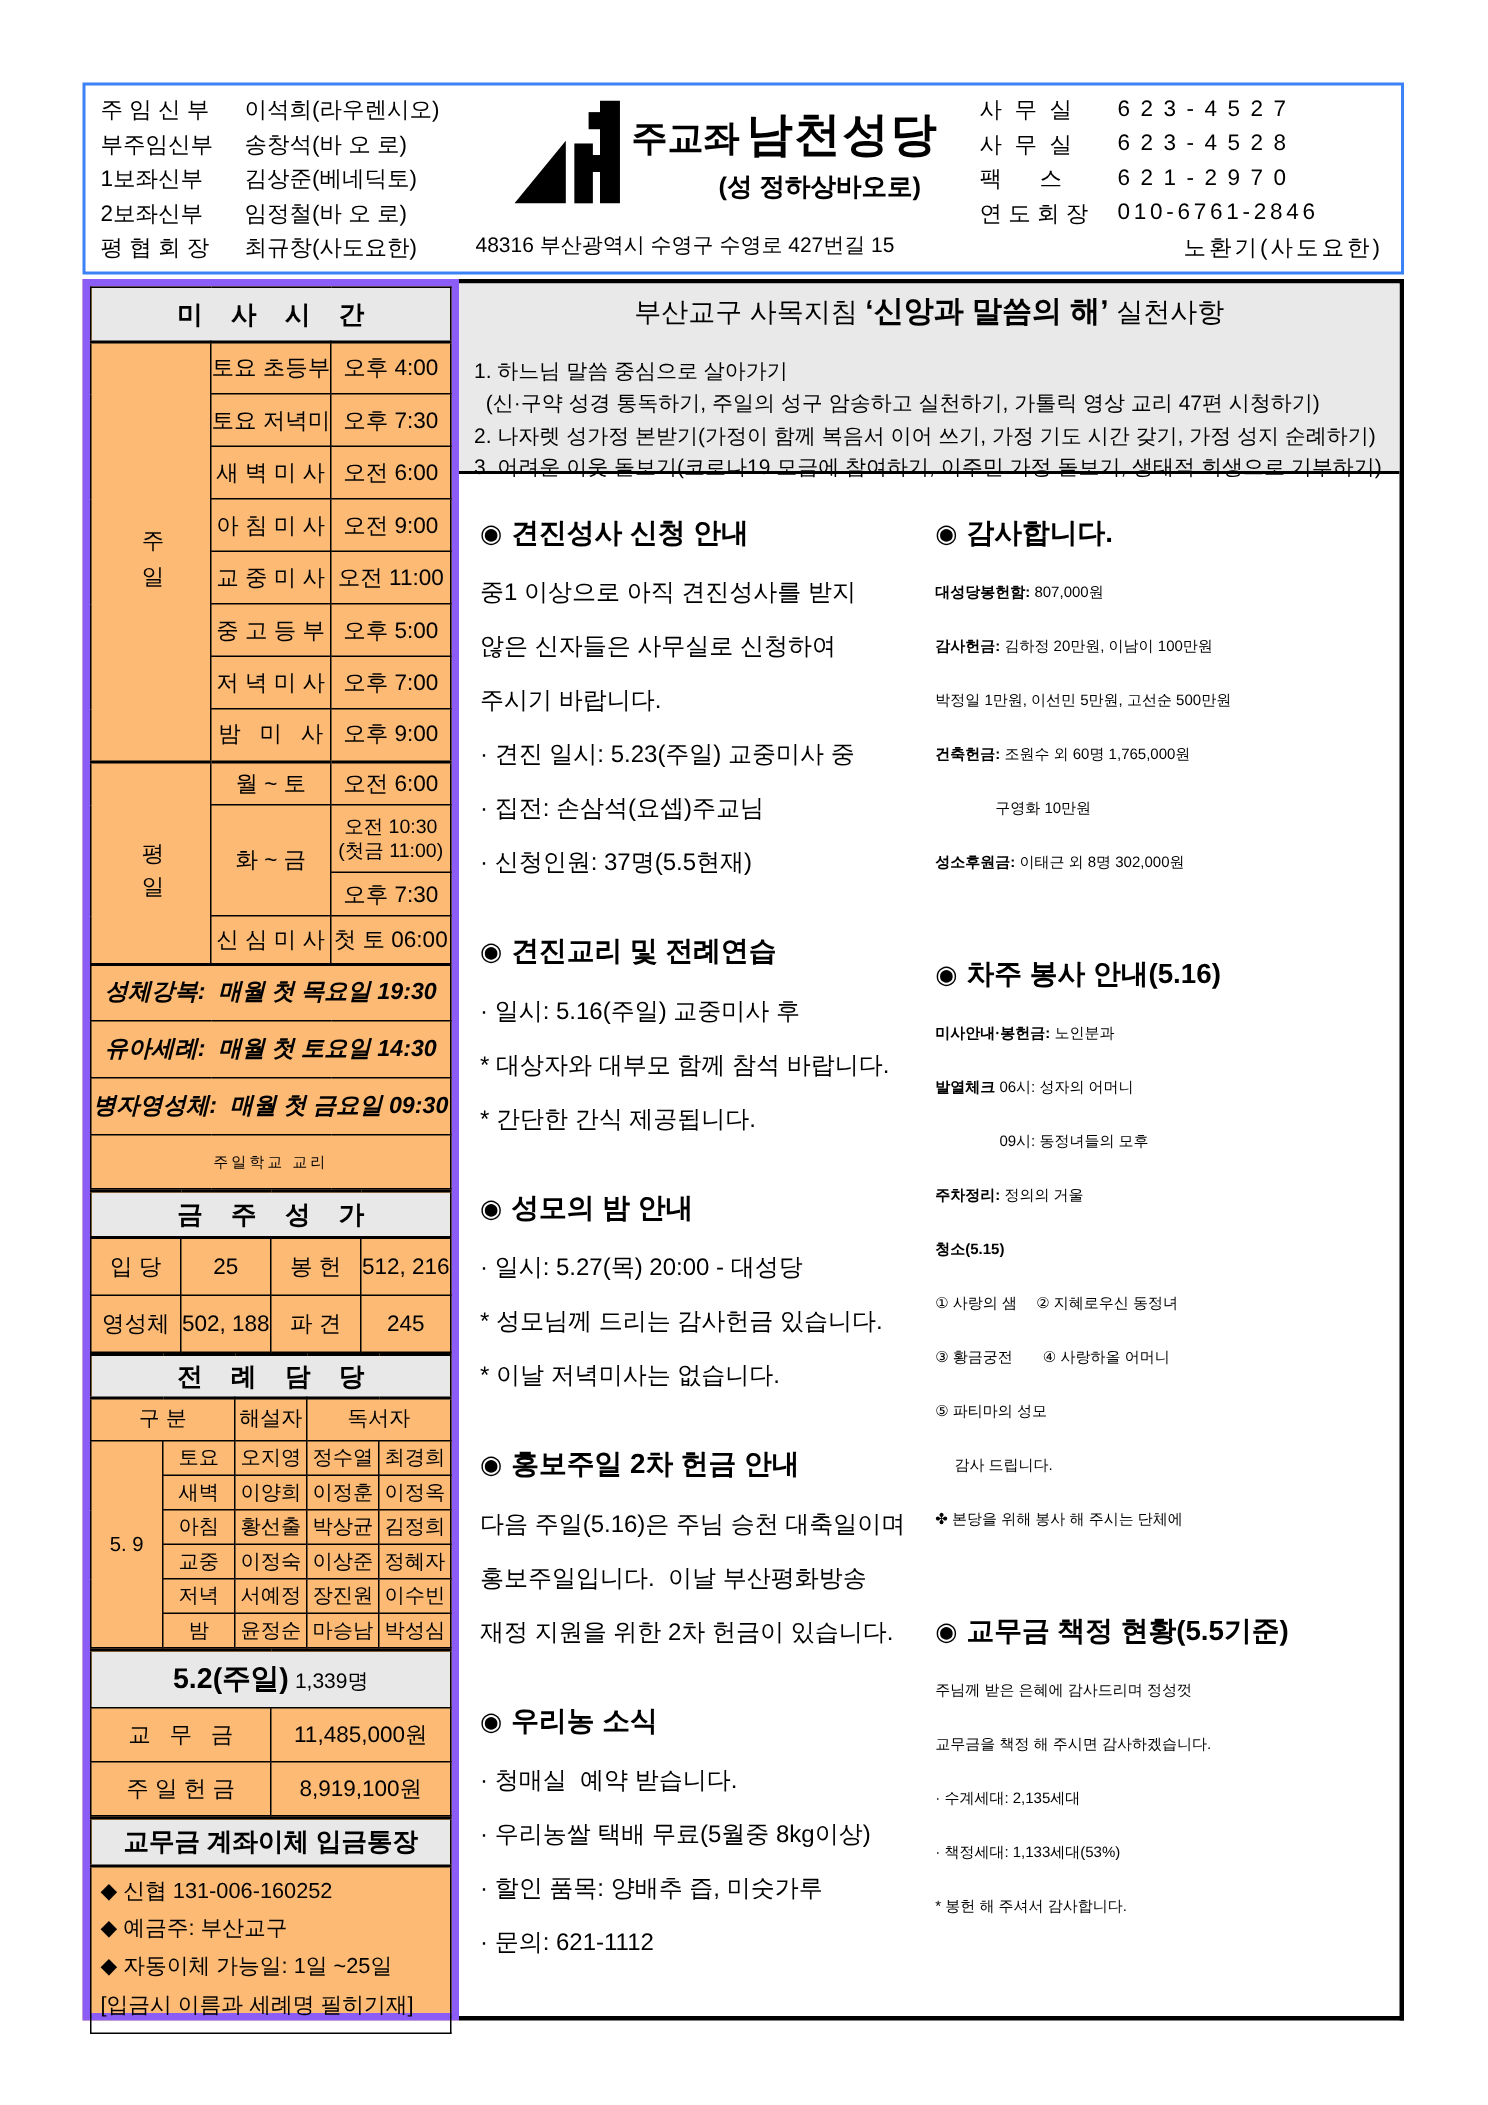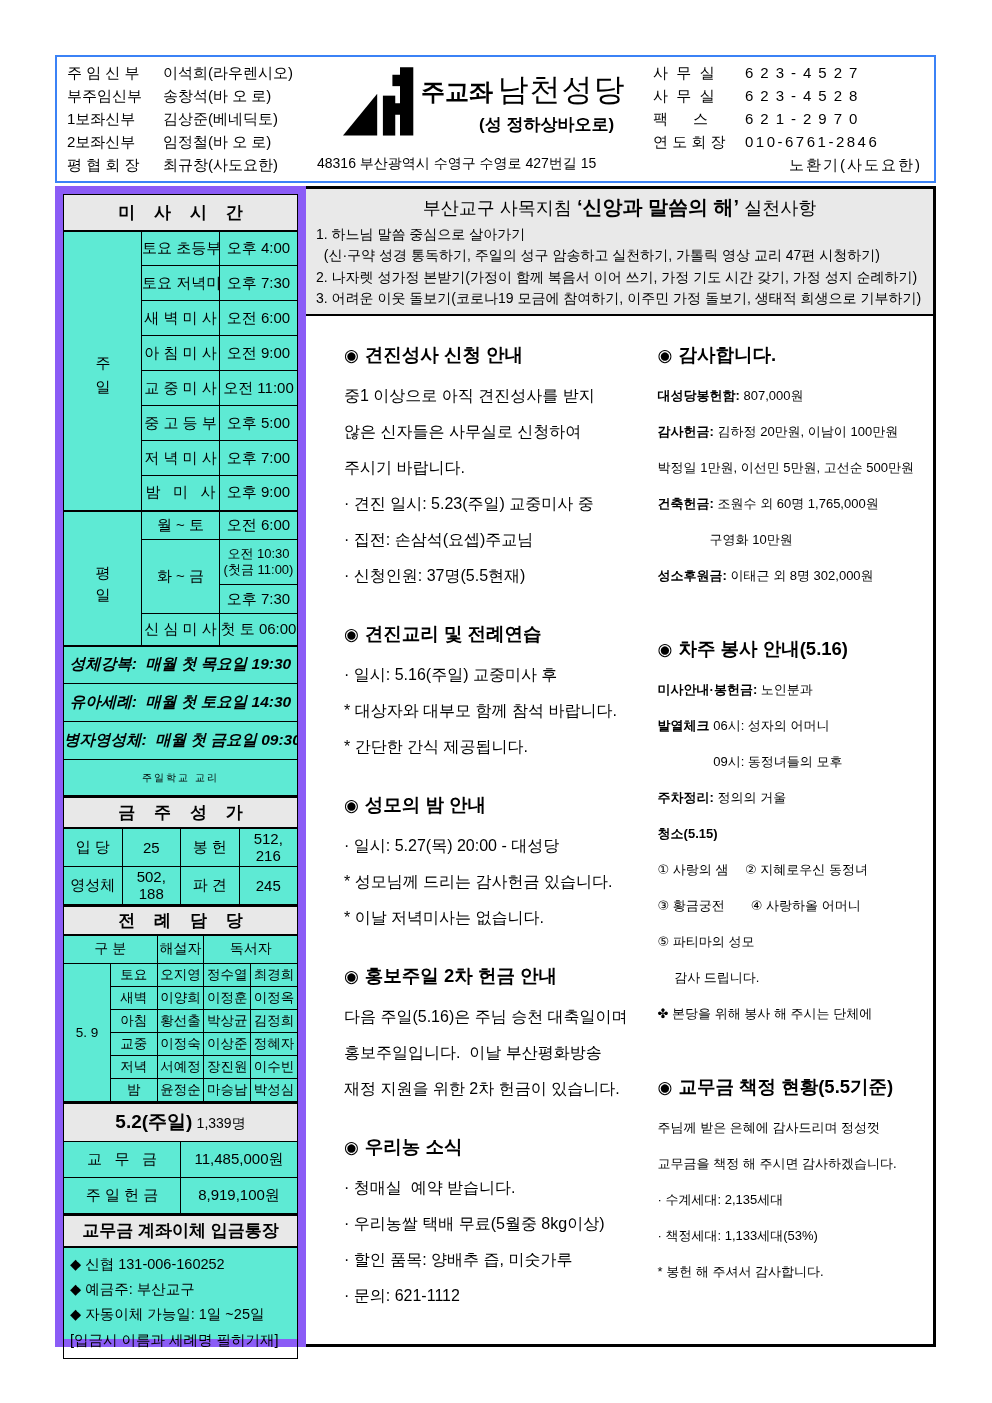--- a/index.html
+++ b/index.html
@@ -9,33 +9,33 @@
 
   
   .header { height:128px; border:2px solid #3b82f6; display:flex; }
   .staff { width:272px; padding:7px 6px 6px 10px; display:flex; flex-direction:column; justify-content:space-between; font-size:15px; border-right:0; }
   .staff-line { display:flex; white-space:pre; }
   .staff-line .role { width:96px; }
   .brand { width:320px; position:relative; }
   .brand-logo { position:absolute; left:14px; top:8px; }
   .brand-title { position:absolute; left:92px; top:12px; white-space:nowrap; }
   .brand-title .t1 { font-size:24px; font-weight:bold; }
-  .brand-title .t2 { font-size:31px; font-weight:normal; letter-spacing:1px; }
+  .brand-title .t2 { font-size:31px; font-weight:bold; letter-spacing:1px; }
   .brand-sub { position:absolute; left:150px; top:56px; font-size:17px; font-weight:bold; white-space:nowrap; }
   .brand-addr { position:absolute; left:-12px; bottom:8px; width:110%; font-size:14px; white-space:nowrap; }
   .contacts { flex:1; padding:7px 10px 6px 4px; display:flex; flex-direction:column; justify-content:space-between; font-size:15px; }
   .contact-line { display:flex; white-space:pre; }
   .contact-line .c-label { width:92px; }
   .contact-line .c-value { flex:1; letter-spacing:7px; text-align:left; }
   .contact-line.long .c-value { letter-spacing:2.5px; }
   .contact-extra { text-align:right; letter-spacing:2px; padding-right:2px; }
 
   
   .body-wrap { display:flex; margin-top:3px; height:1161px; }
-  .sidebar { width:251px; border:8px solid #8b5cf6; background:#5eead4; }
+  .sidebar { width:251px; border:5px solid #8b5cf6; background:#fdba74; }
   .main { flex:1; border:3px solid #000; border-left:none; display:flex; flex-direction:column; }
 
   table { width:100%; border-collapse:collapse; table-layout:fixed; }
   td { border:1px solid #000; text-align:center; vertical-align:middle; font-size:15px; overflow:hidden; }
   table.blk { border-top:2px solid #000; }
   td.gray { background:#e8e8e8; }
   td.title { font-weight:bold; font-size:17px; white-space:pre; height:36px; border-bottom:2px solid #000; }
   .vlabel { writing-mode:vertical-rl; text-orientation:upright; letter-spacing:7px; font-size:15px; }
   td.mname { white-space:pre; }
   td.h34 { height:35px; }
@@ -46,34 +46,34 @@
   td.lit-h { height:29px; font-size:14px; }
   td.lit { height:23px; font-size:13.5px; border-color:#000; }
   td.att-title { height:38px; border-bottom:1px solid #000; }
   .att-big { font-weight:bold; font-size:19px; }
   .att-small { font-size:14px; }
   td.att { height:36px; }
   td.acct { height:112px; text-align:left; font-size:14.5px; line-height:1.75; padding:4px 4px 4px 6px; white-space:pre; vertical-align:top; }
 
   
   .pastoral { background:#e9e9e9; border-bottom:2px solid #000; padding:5px 10px 6px 10px; height:127px; }
-  .p-title { text-align:center; font-size:18px; margin-bottom:3px; white-space:nowrap; }
+  .p-title { text-align:center; font-size:18px; margin-bottom:16px; white-space:nowrap; }
   .p-title .hl { font-weight:bold; font-size:20px; }
   .p-line { font-size:14px; line-height:1.52; white-space:pre; }
 
   
   .cols { display:flex; padding:24px 6px 0 14px; flex:1; }
-  .col { width:50%; padding-right:6px;margin-left:24px; }
+  .col { width:50%; padding-right:6px; }
   .section { margin-bottom:25px; }
   .col-right .section { margin-bottom:40px; }
   .sec-title { font-size:18.5px; line-height:30px; margin-bottom:7px; white-space:nowrap; }
   .sec-title .bullet { font-size:17px; margin-right:6px; }
   .sec-title .tt { font-weight:bold; }
   .sec-line { font-size:16px; line-height:36px; white-space:pre; }
-  .col-right .sec-line { font-size:13px; }
+  .col-right .sec-line { font-size:10px; }
   .sec-line .lbl { font-weight:bold; }
 </style>
 </head>
 <body>
 
 <div class="frame">
 
   <div class="header">
     <div class="staff">
       <div class="staff-line"><span class="role">주 임 신 부</span><span>이석희(라우렌시오)</span></div>

